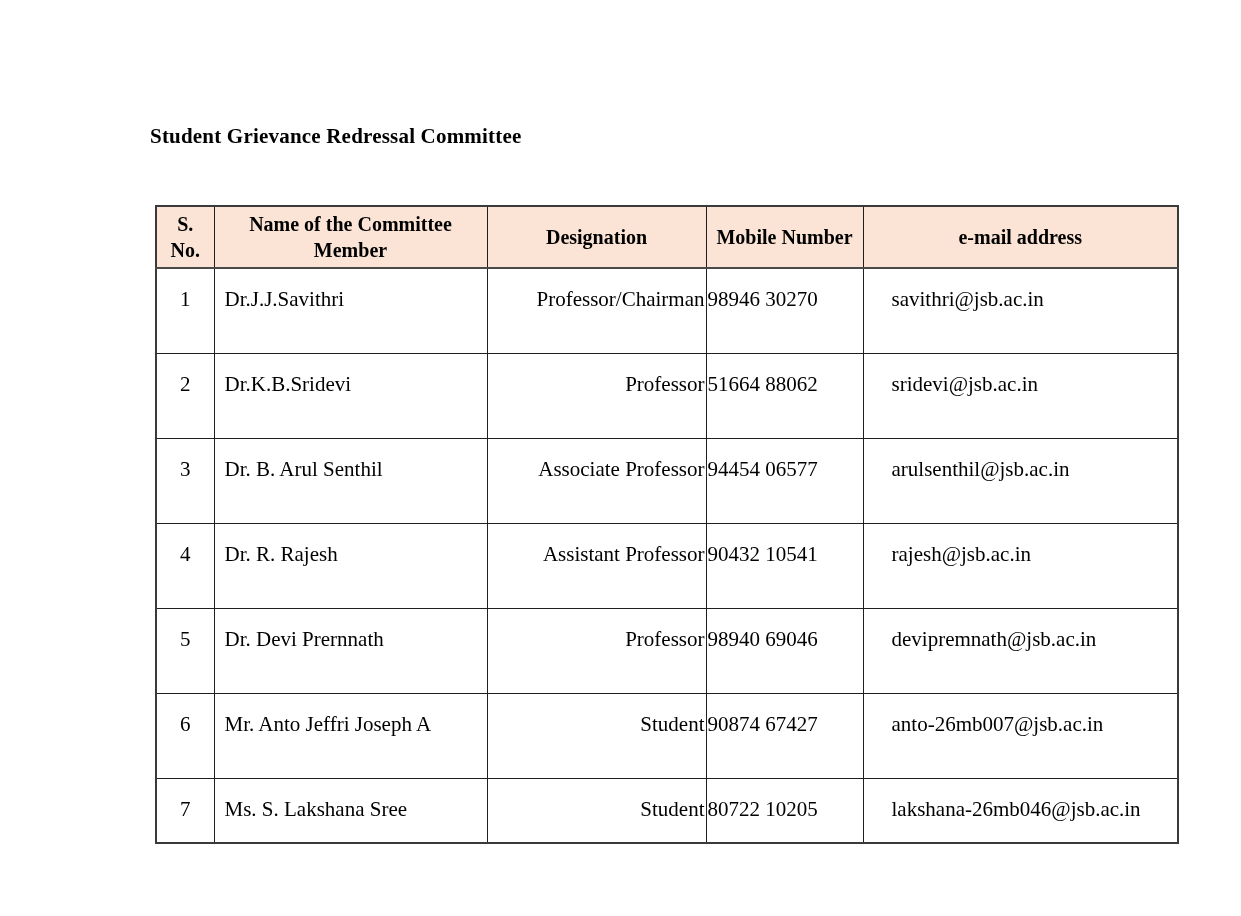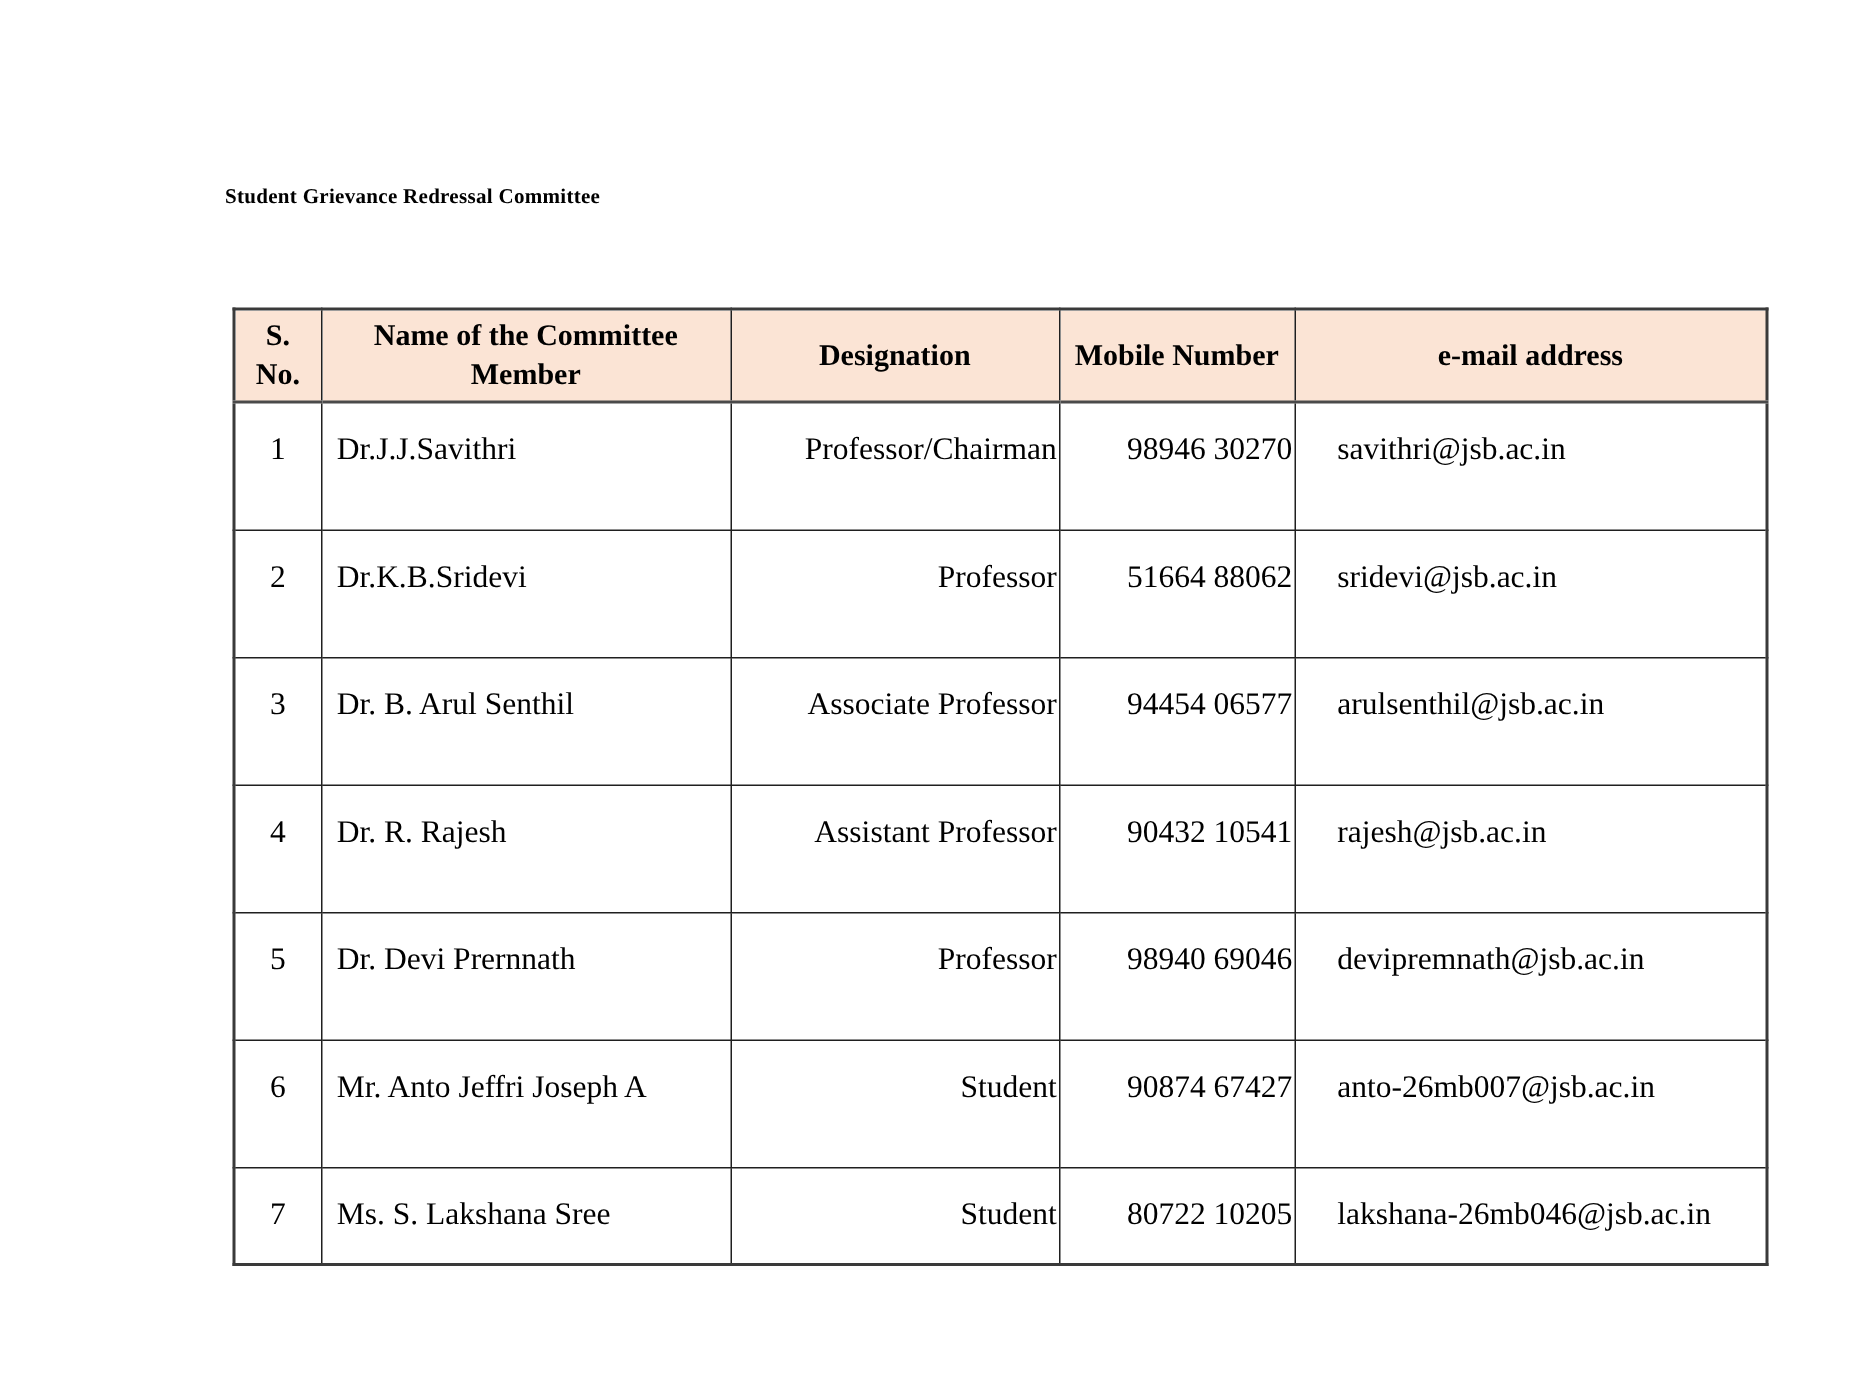--- a/index.html
+++ b/index.html
@@ -13,21 +13,21 @@
     height: 916px;
     background: #ffffff;
     font-family: "Liberation Serif", "DejaVu Serif", serif;
     color: #000000;
     overflow: hidden;
   }
   .doc-title {
     position: absolute;
     left: 150px;
     top: 124px;
-    font-size: 14px;
+    font-size: 21px;
     font-weight: bold;
     letter-spacing: 0.2px;
   }
   table.committee {
     position: absolute;
     left: 155px;
     top: 205px;
     width: 1022px;
     border-collapse: collapse;
     table-layout: fixed;
@@ -70,21 +70,21 @@
     height: 65px;
   }
   table.committee td {
     vertical-align: top;
     padding-top: 17px;
     line-height: 1.25;
   }
   td.cell-sno  { text-align: center; }
   td.cell-name { text-align: left; padding-left: 10px; padding-right: 4px; }
   td.cell-desg { text-align: right; }
-  td.cell-mob  { text-align: right; }
+  td.cell-mob  { text-align: left; }
   td.cell-mail { text-align: left; padding-left: 28px; padding-right: 2px; }
 </style>
 </head>
 <body>
 
 <div class="page">
 
   <div class="doc-title">Student Grievance Redressal Committee</div>
 
   <table class="committee">

